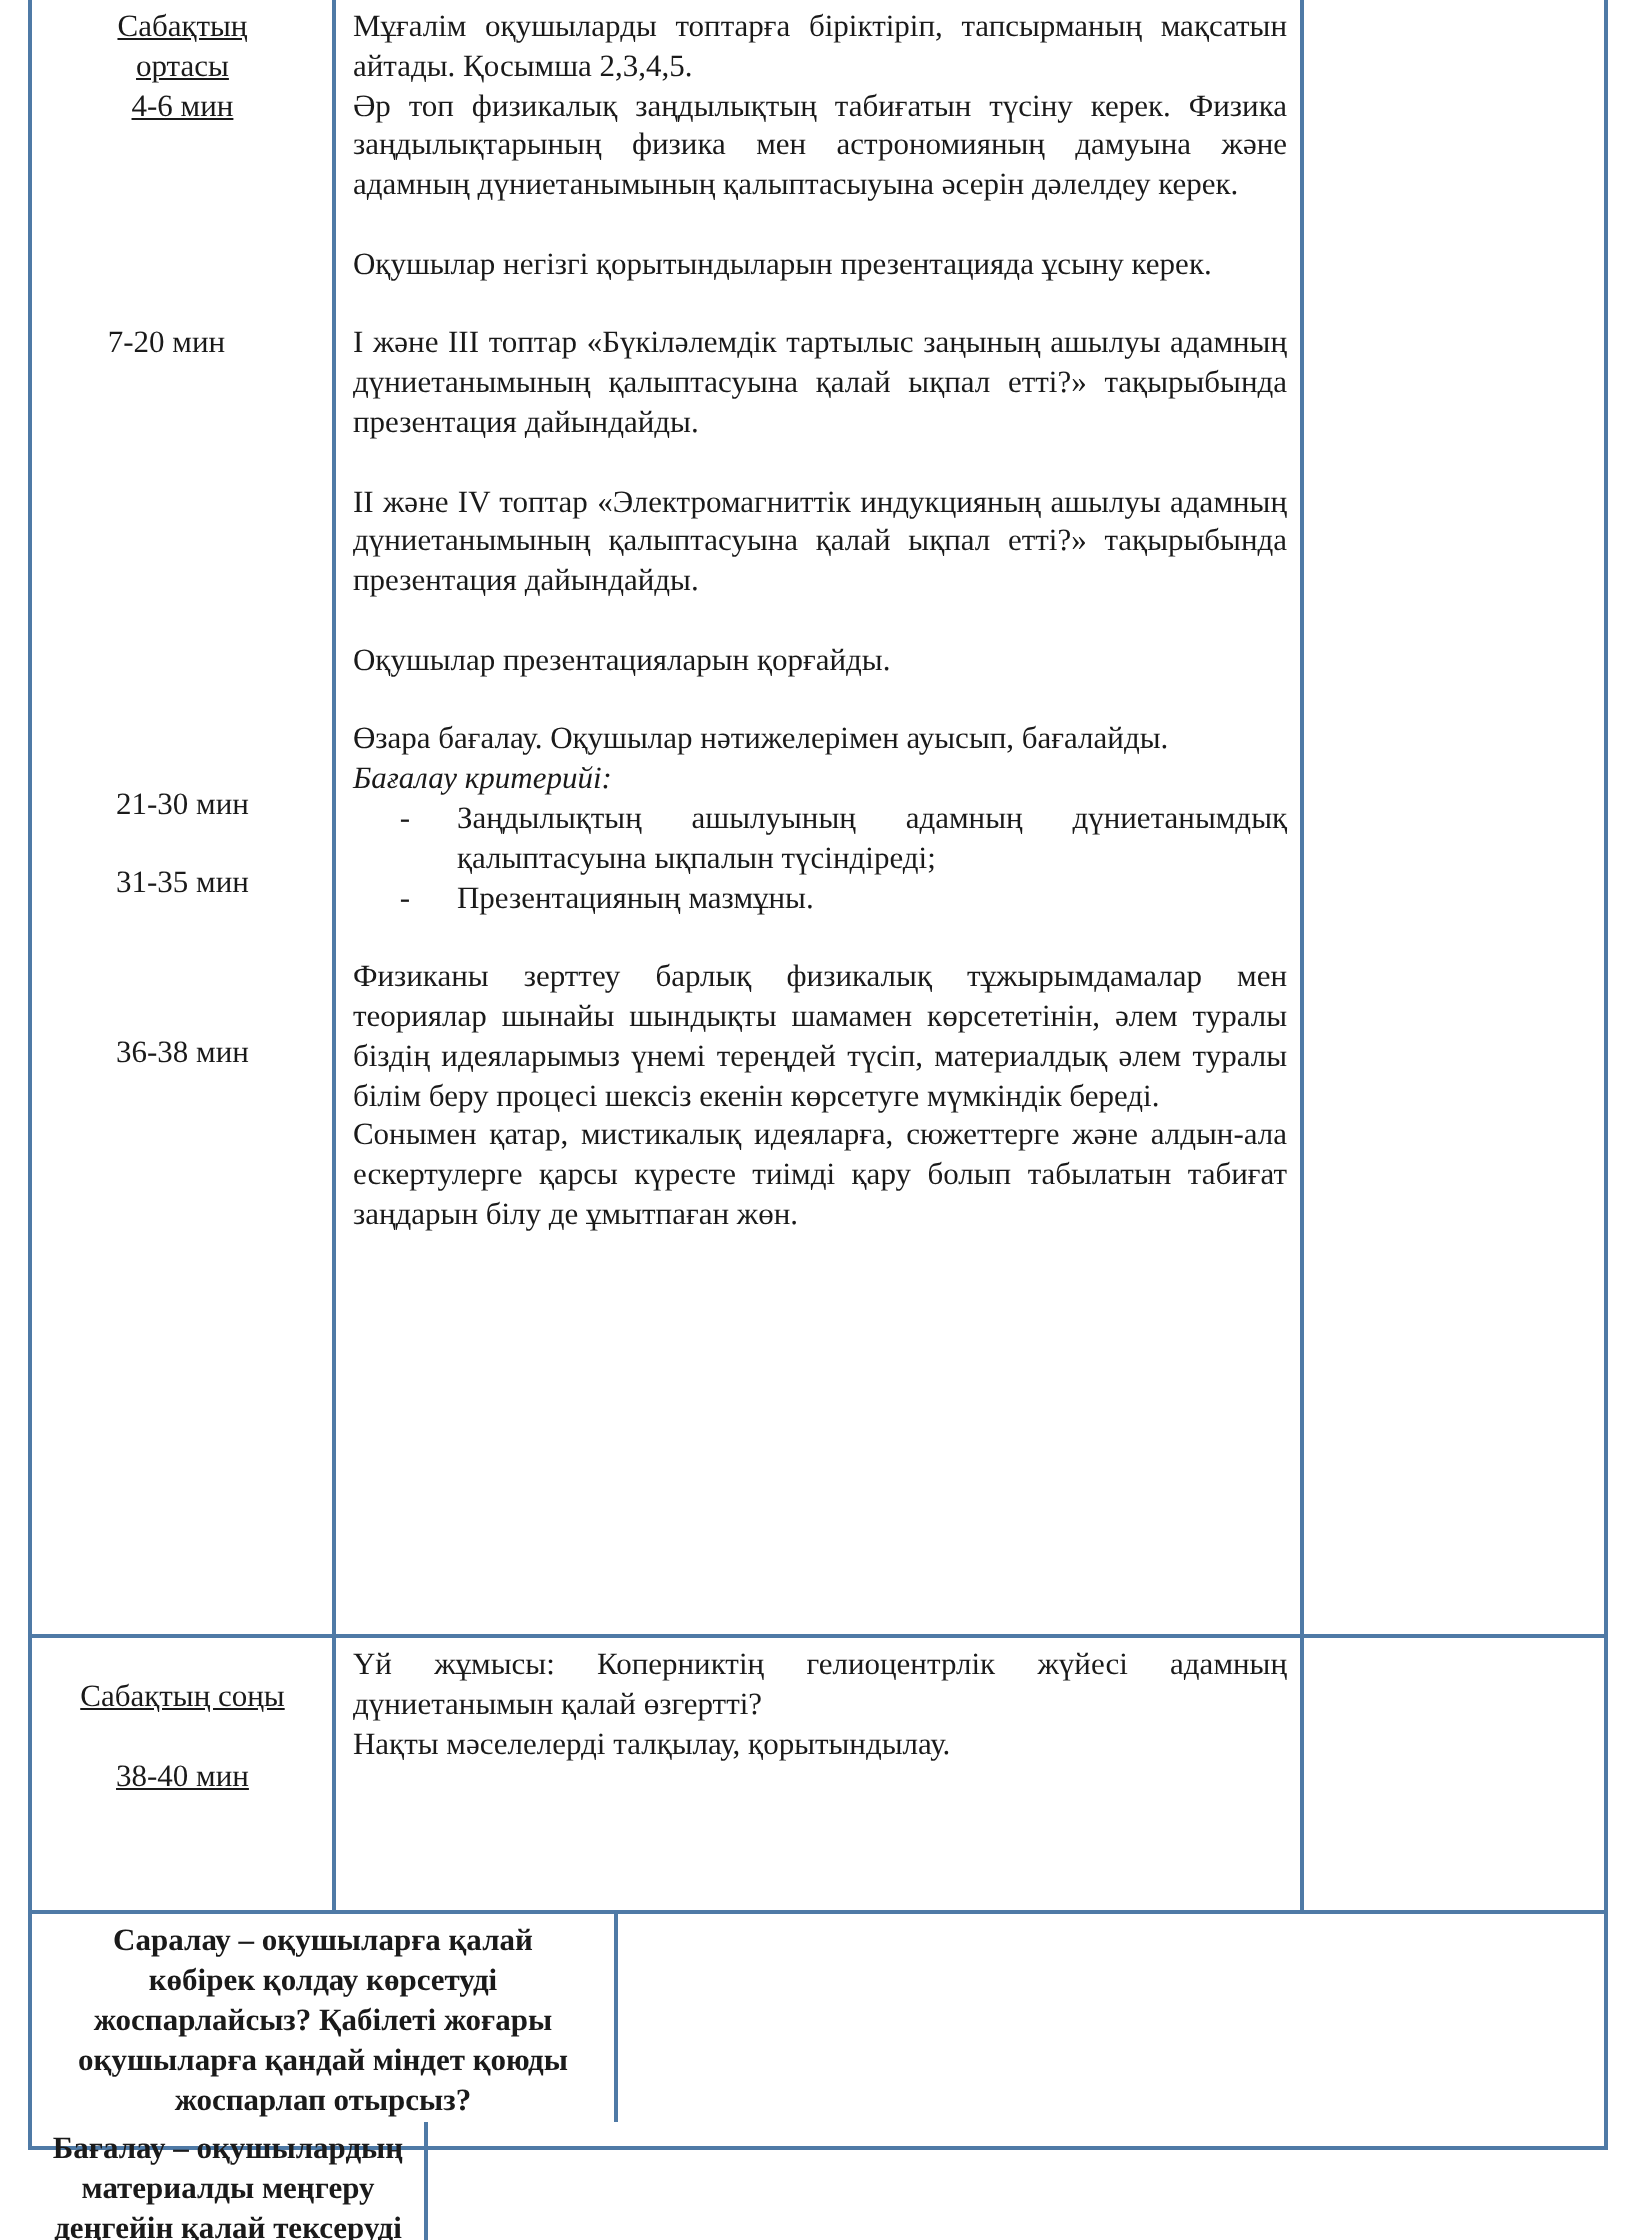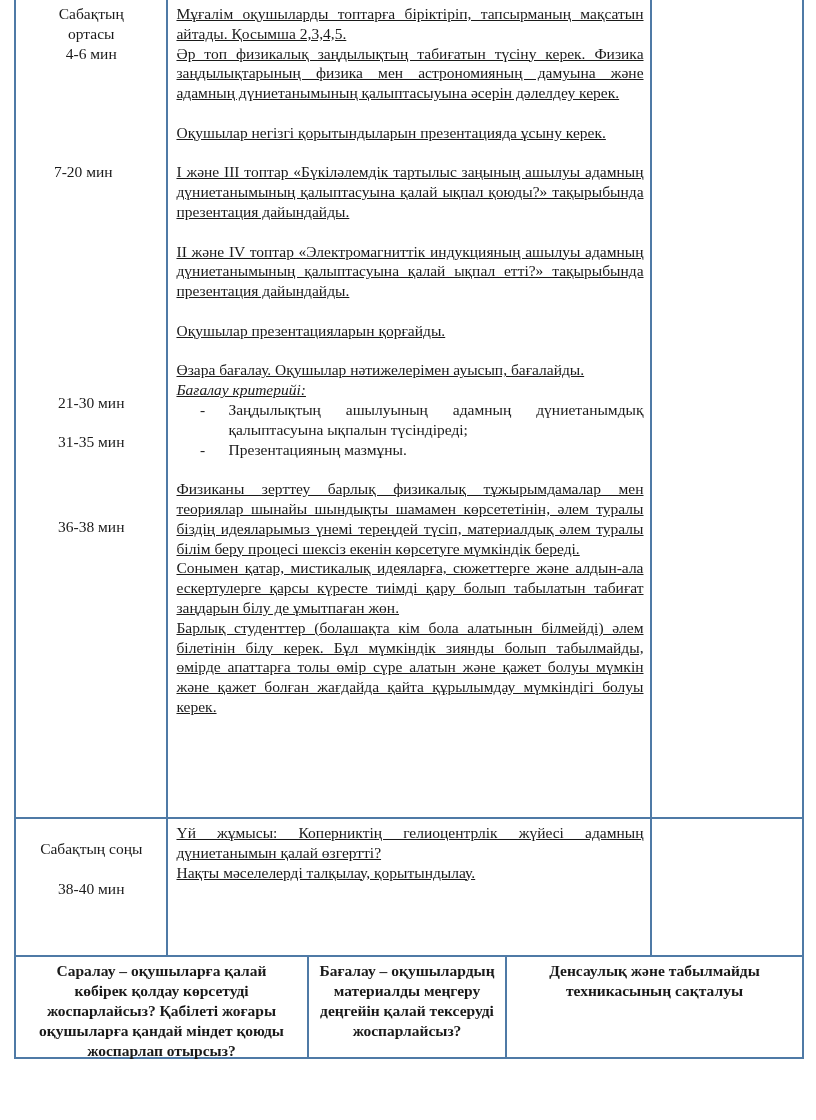--- a/index.html
+++ b/index.html
@@ -3,31 +3,31 @@
 <meta charset="utf-8">
 <style>
   html, body { margin:0; padding:0; background:#ffffff; }
   body { width:816px; height:1120px; position:relative; overflow:hidden;
          font-family:"Liberation Serif", "DejaVu Serif", serif; color:#1a1a1a; }
   .tbl { position:absolute; left:14px; top:-2px; width:790px; border:2px solid #4f7aa6; box-sizing:border-box; }
   .row { display:flex; border-bottom:2px solid #4f7aa6; box-sizing:border-box; }
   .row:last-child { border-bottom:none; }
   .cell { box-sizing:border-box; border-right:2px solid #4f7aa6; }
   .cell:last-child { border-right:none; }
-  .c1 { width:156px; text-align:center; font-size:15.5px; line-height:19.8px; }
+  .c1 { width:156px; text-align:center; font-size:15.5px; line-height:19.8px;text-decoration:underline; }
   .c2 { width:494px; padding:4px 6px 0 8px; font-size:15.5px; line-height:19.8px; text-align:justify; }
   .c3 { width:154px; }
   .r1 { height:819px; }
   .r2 { height:138px; }
-  .r3 { height:100px; }
+  .r3 { height:116px;flex-direction:column; }
   .b1 { width:293px; }
   .b2 { width:198px; }
   .b3 { width:295px; }
   .bold { font-weight:bold; text-align:center; font-size:15.5px; line-height:20px; padding-top:4px; }
-  p { margin:0;text-decoration:underline; }
+  p { margin:0; }
   .gap { height:19.8px; }
   .ital { font-style:italic; }
   .li { display:flex; }
   .li .dash { width:52px; text-align:center; flex:none; }
   .li .txt { flex:1; text-align:justify; }
   .tl { display:block; }
 </style>
 </head>
 <body>
 
@@ -47,40 +47,39 @@
         <span class="tl" style="position:absolute; left:0; right:0; top:454px;">36-38 мин</span>
       </div>
     </div>
 
     <div class="cell c2">
       <p>Мұғалім оқушыларды топтарға біріктіріп, тапсырманың мақсатын айтады. Қосымша 2,3,4,5.</p>
       <p>Әр топ физикалық заңдылықтың табиғатын түсіну керек. Физика заңдылықтарының физика мен астрономияның дамуына және адамның дүниетанымының қалыптасыуына әсерін дәлелдеу керек.</p>
       <div class="gap"></div>
       <p>Оқушылар негізгі қорытындыларын презентацияда ұсыну керек.</p>
       <div class="gap"></div>
-      <p>I және III топтар «Бүкіләлемдік тартылыс заңының ашылуы адамның дүниетанымының қалыптасуына қалай ықпал қоюды?» тақырыбында презентация дайындайды.</p>
+      <p>I және III топтар «Бүкіләлемдік тартылыс заңының ашылуы адамның дүниетанымының қалыптасуына қалай ықпал етті?» тақырыбында презентация дайындайды.</p>
       <div class="gap"></div>
       <p>II және IV  топтар «Электромагниттік индукцияның ашылуы адамның дүниетанымының қалыптасуына қалай ықпал етті?» тақырыбында презентация дайындайды.</p>
       <div class="gap"></div>
       <p>Оқушылар презентацияларын қорғайды.</p>
       <div class="gap"></div>
       <p>Өзара бағалау. Оқушылар нәтижелерімен ауысып, бағалайды.</p>
       <p class="ital">Бағалау критерийі:</p>
       <div class="li">
         <span class="dash">-</span>
         <span class="txt">Заңдылықтың ашылуының адамның дүниетанымдық қалыптасуына ықпалын түсіндіреді;</span>
       </div>
       <div class="li">
         <span class="dash">-</span>
         <span class="txt">Презентацияның мазмұны.</span>
       </div>
       <div class="gap"></div>
       <p>Физиканы зерттеу барлық физикалық тұжырымдамалар мен теориялар шынайы шындықты шамамен көрсететінін, әлем туралы біздің идеяларымыз үнемі тереңдей түсіп, материалдық әлем туралы білім беру процесі шексіз екенін көрсетуге мүмкіндік береді.</p>
       <p>Сонымен қатар, мистикалық идеяларға, сюжеттерге және алдын-ала ескертулерге қарсы күресте тиімді қару болып табылатын табиғат заңдарын білу де ұмытпаған жөн.</p>
-      <p>Барлық студенттер (болашақта кім бола алатынын білмейді) әлем білетінін білу керек. Бұл мүмкіндік зиянды болып табылмайды, өмірде апаттарға толы өмір сүре алатын және қажет болуы мүмкін және қажет болған жағдайда қайта құрылымдау мүмкіндігі болуы керек.</p>
     </div>
 
     <div class="cell c3"></div>
   </div>
 
   <div class="row r2">
     <div class="cell c1">
       <div style="padding-top:20px;">
         <span class="tl">Сабақтың соңы</span>
         <span class="tl" style="height:19.8px;"></span>

